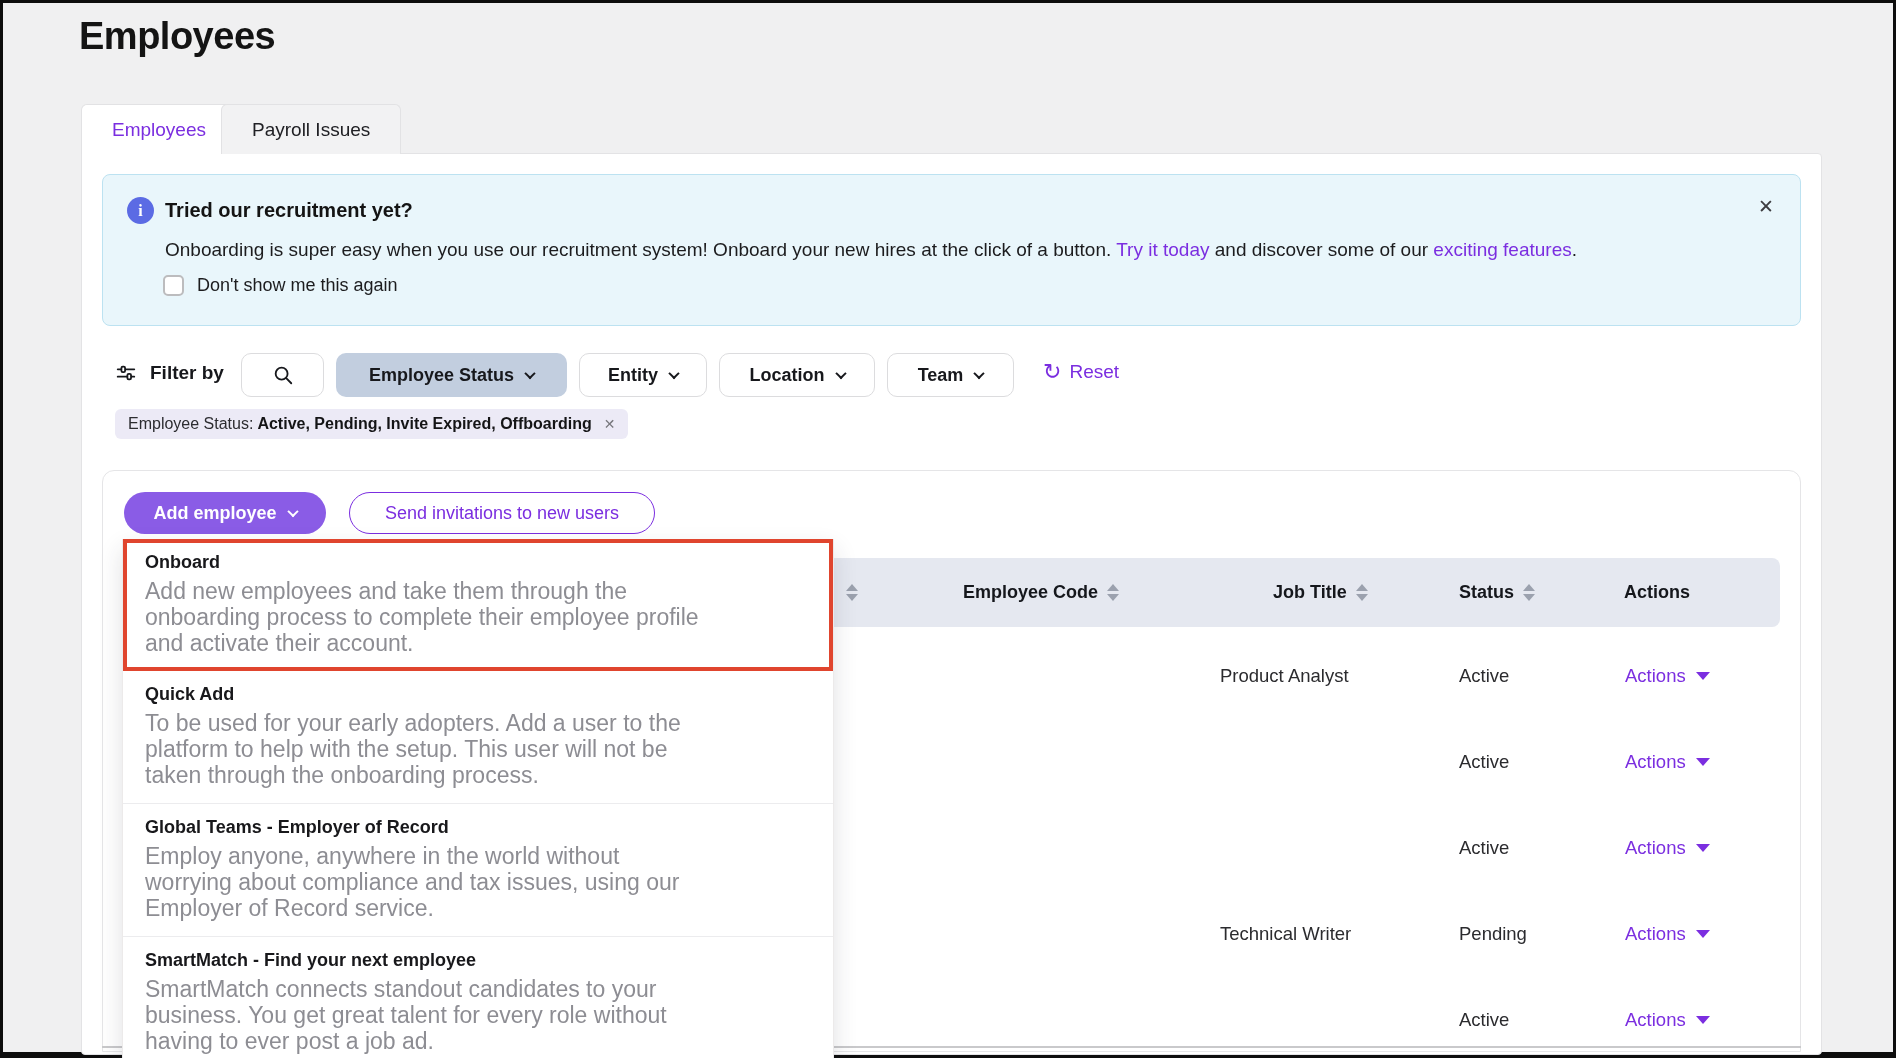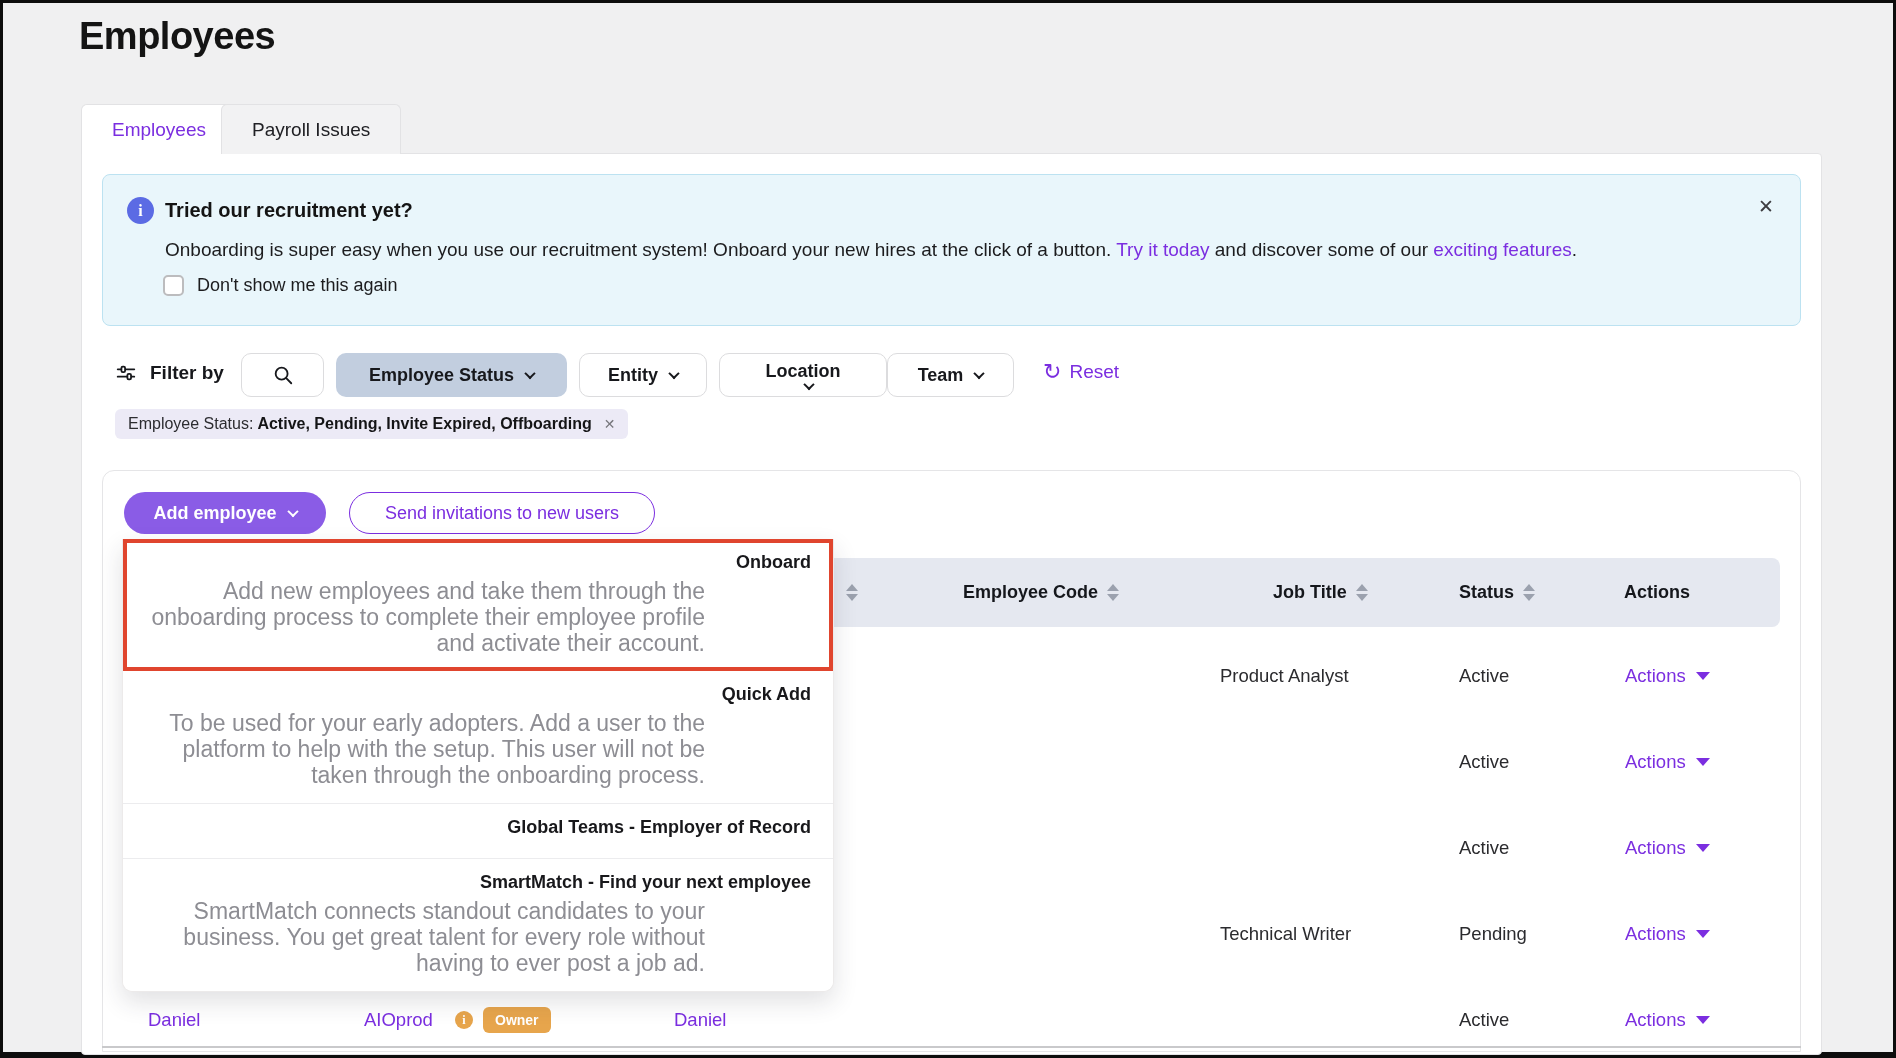--- a/index.html
+++ b/index.html
@@ -57,21 +57,21 @@
   .filter-label{ position:absolute; left:13px; top:9px; display:flex; align-items:center; gap:13px; font-size:19px; font-weight:700; color:#17181c; }
   .fbtn{
     position:absolute; top:0; height:44px; border-radius:10px;
     display:flex; align-items:center; justify-content:center;
     font-size:18px; font-weight:700; color:#17181c; cursor:pointer;
     background:#fff; border:1px solid #dcdcde;
   }
   .fbtn-search{ left:139px; width:83px; }
   .fbtn-status{ left:234px; width:231px; background:#c2cedf; border:none; }
   .fbtn-entity{ left:477px; width:128px; }
-  .fbtn-location{ left:617px; width:168px;flex-direction:column; }
+  .fbtn-location{ left:617px; width:156px; }
   .fbtn-team{ left:785px; width:127px; }
   .chev{ display:inline-block; width:8px; height:8px; border-right:2px solid currentColor; border-bottom:2px solid currentColor; transform:rotate(45deg) translate(-1px,-1px); margin-left:12px; }
   .reset{ position:absolute; left:941px; top:8px; display:flex; align-items:center; gap:8px; color:#7b2ee0; font-size:19px; cursor:pointer; }
   .reset-glyph{ font-size:22px; line-height:20px; }
   
   .chip{
     position:absolute; left:112px; top:406px; height:30px; z-index:2;
     display:inline-flex; align-items:center; padding:0 13px;
     background:#eceaf6; border-radius:6px; font-size:16px; color:#2c2c30;
   }
@@ -116,21 +116,21 @@
     display:inline-flex; align-items:center; justify-content:center;
     background:#e7a54c; color:#fff; font-size:14px; font-weight:700;
     border-radius:6px; padding:5px 12px;
   }
   
   .dropdown{
     position:absolute; left:119px; top:536px; width:712px; z-index:10;
     background:#fff; border:1px solid #eceaea; border-top:none;
     border-radius:0 0 10px 10px; box-shadow:0 10px 24px rgba(40,40,60,.14);
   }
-  .dd-item{ padding:13px 22px 15px; cursor:pointer; border-bottom:1px solid #ececee; background:#fff;text-align:right; }
+  .dd-item{ padding:13px 22px 15px; cursor:pointer; border-bottom:1px solid #ececee; background:#fff; }
   .dd-item:last-child{ border-bottom:none; border-radius:0 0 10px 10px; }
   .dd-item.highlighted{ border:4px solid #e0452e; padding:9px 18px 11px; }
   .dd-title{ font-size:18px; font-weight:700; color:#18181b; margin-bottom:5px; }
   .dd-desc{ font-size:23px; color:#8d8d93; line-height:26px; max-width:560px; }
   
   .hscroll{ position:absolute; left:99px; top:1043px; width:1699px; height:2px; background:#c9c9cb; z-index:4; }
   .icon-svg{ display:block; }
 </style>
 </head>
 <body>
@@ -290,20 +290,21 @@
     <div class="dd-item highlighted">
       <div class="dd-title">Onboard</div>
       <div class="dd-desc">Add new employees and take them through the onboarding process to complete their employee profile and activate their account.</div>
     </div>
     <div class="dd-item">
       <div class="dd-title">Quick Add</div>
       <div class="dd-desc">To be used for your early adopters. Add a user to the platform to help with the setup. This user will not be taken through the onboarding process.</div>
     </div>
     <div class="dd-item">
       <div class="dd-title">Global Teams - Employer of Record</div>
+      <div class="dd-desc">Employ anyone, anywhere in the world without worrying about compliance and tax issues, using our Employer of Record service.</div>
     </div>
     <div class="dd-item">
       <div class="dd-title">SmartMatch - Find your next employee</div>
       <div class="dd-desc">SmartMatch connects standout candidates to your business. You get great talent for every role without having to ever post a job ad.</div>
     </div>
   </div>
 
   <div class="hscroll"></div>
 
 </div>

